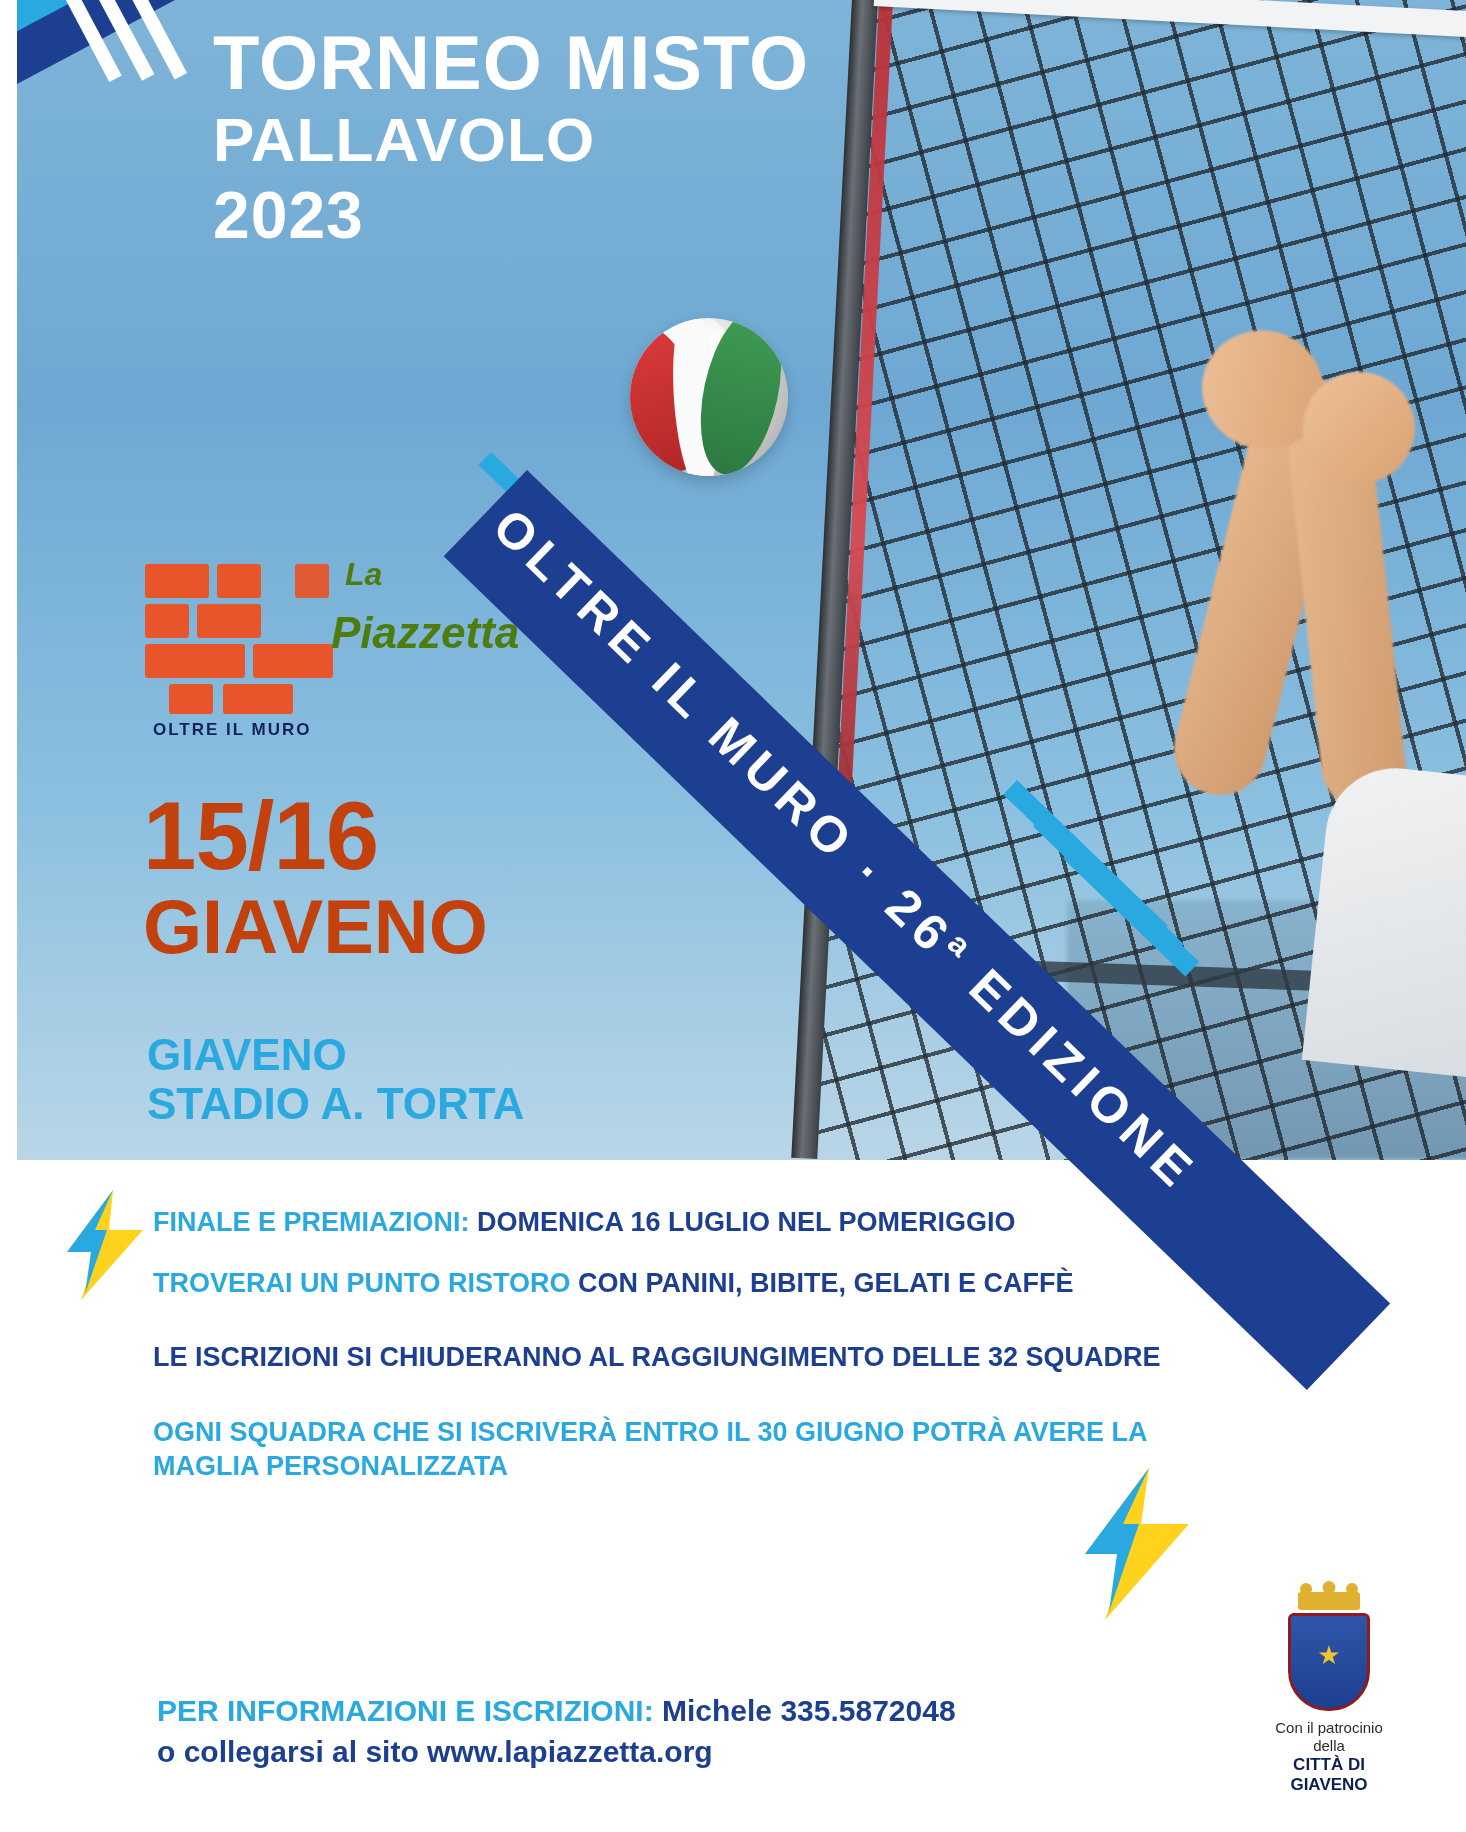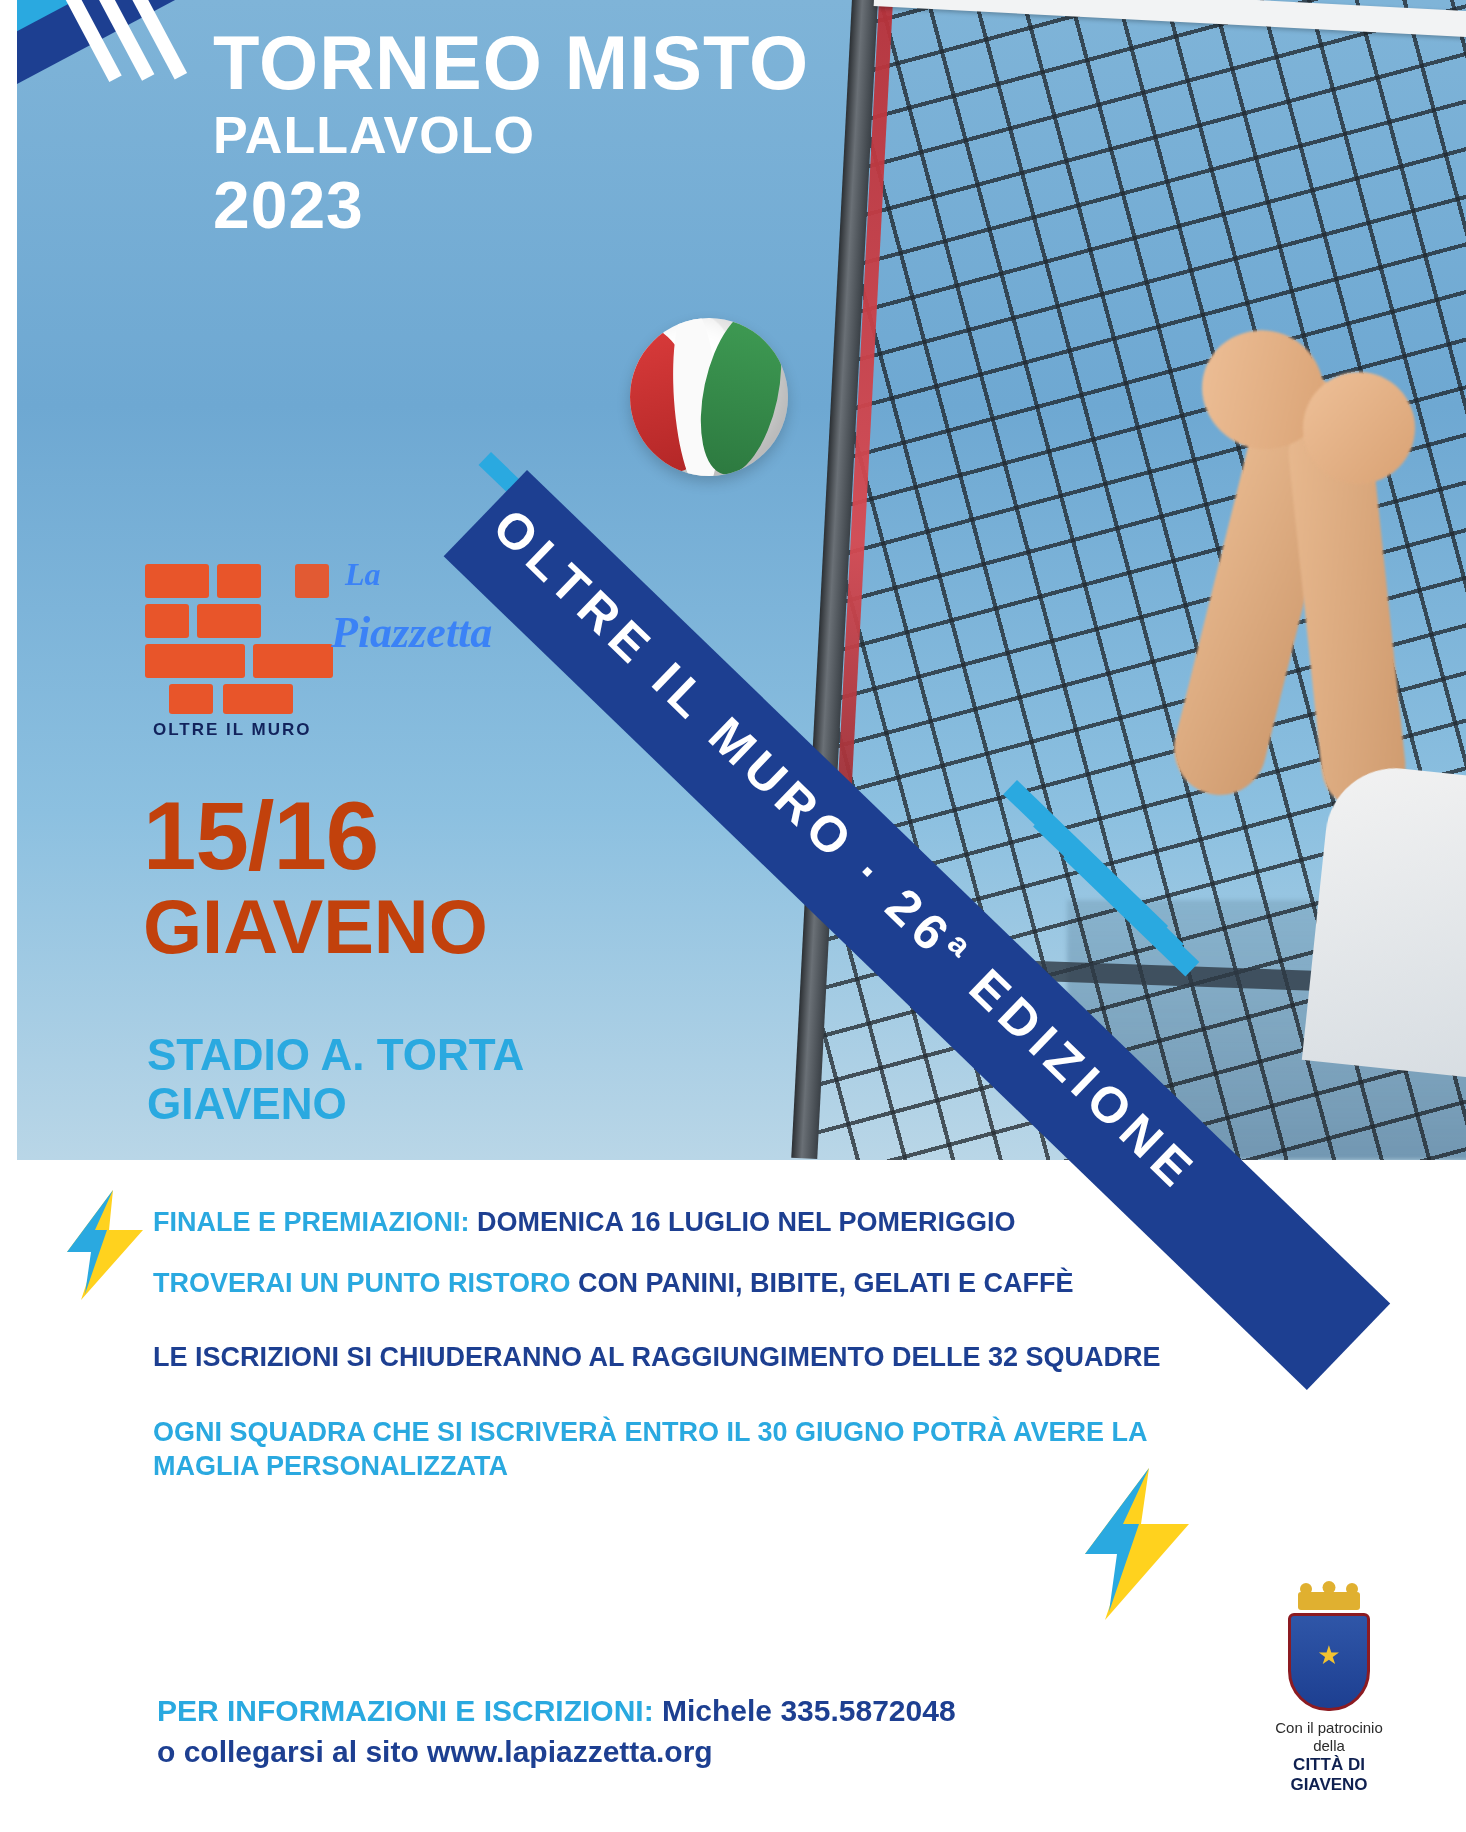--- a/index.html
+++ b/index.html
@@ -117,21 +117,21 @@
   }
   .s1{left:36px;top:-24px;width:14px;height:120px;}
   .s2{left:64px;top:-34px;width:14px;height:130px;}
   .s3{left:92px;top:-44px;width:14px;height:140px;}
 
   .title-block{
     position:absolute;left:196px;top:26px;color:#ffffff;z-index:6;
     font-weight:800;letter-spacing:1px;line-height:.98;
   }
   .title-l1{font-size:76px;}
-  .title-l2{font-size:52px;margin-top:10px;}
+  .title-l2{font-size:62px;margin-top:10px;}
   .title-l3{font-size:66px;margin-top:12px;}
 
   
   .ribbon{
     position:absolute;left:510px;top:470px;width:1200px;height:120px;
     background:#1d3f91;transform:rotate(44deg);transform-origin:left top;z-index:7;
   }
   .ribbon-text{
     position:absolute;left:516px;top:486px;width:1160px;height:90px;
     transform:rotate(44deg);transform-origin:left top;z-index:8;
@@ -143,21 +143,21 @@
   }
   .ra1{left:1000px;top:780px;width:210px;height:20px;}
   .ra2{left:1030px;top:812px;width:190px;height:20px;}
   .ra3{left:1060px;top:844px;width:170px;height:20px;}
   .ra4{left:474px;top:452px;width:120px;height:18px;}
 
   
   .logo{position:absolute;left:128px;top:552px;width:230px;height:200px;z-index:9;}
   .brick{position:absolute;background:#e8552a;border-radius:3px;}
   .logo-word{
-    position:absolute;left:200px;top:0px;color:#3b82f6;font-family:Liberation Serif, serif;
+    position:absolute;left:200px;top:0px;color:#4d7c0f;font-family:Liberation Sans, sans-serif;
     font-style:italic;font-weight:700;line-height:1;
   }
   .logo-la{font-size:32px;}
   .logo-pia{font-size:44px;margin-top:15px;}
   .logo-sub{
     position:absolute;left:8px;top:168px;color:#12235c;font-size:17px;font-weight:700;letter-spacing:2px;
   }
 
   
   .date{
@@ -267,22 +267,22 @@
     <div class="logo-word logo-la" style="top:6px;">La</div>
     <div class="logo-word logo-pia" style="top:44px;left:186px;">Piazzetta</div>
     <div class="logo-sub">OLTRE IL MURO</div>
   </div>
 
   <div class="date">
     <div class="date-big">15/16</div>
     <div class="date-month">GIAVENO</div>
   </div>
   <div class="venue">
+    <div>GIAVENO</div>
     <div>STADIO A. TORTA</div>
-    <div>GIAVENO</div>
   </div>
 
   <div class="bolt" style="left:44px;top:1190px;">
     <svg width="86" height="110" viewBox="0 0 86 110">
       <polygon points="52,0 6,62 36,62 20,110 82,40 48,40" fill="#ffd21e"></polygon>
       <polygon points="52,0 6,62 30,62 24,104 46,40 34,40" fill="#2aa9e0"></polygon>
     </svg>
   </div>
   <div class="bolt" style="left:1060px;top:1468px;">
     <svg width="118" height="152" viewBox="0 0 118 152">

